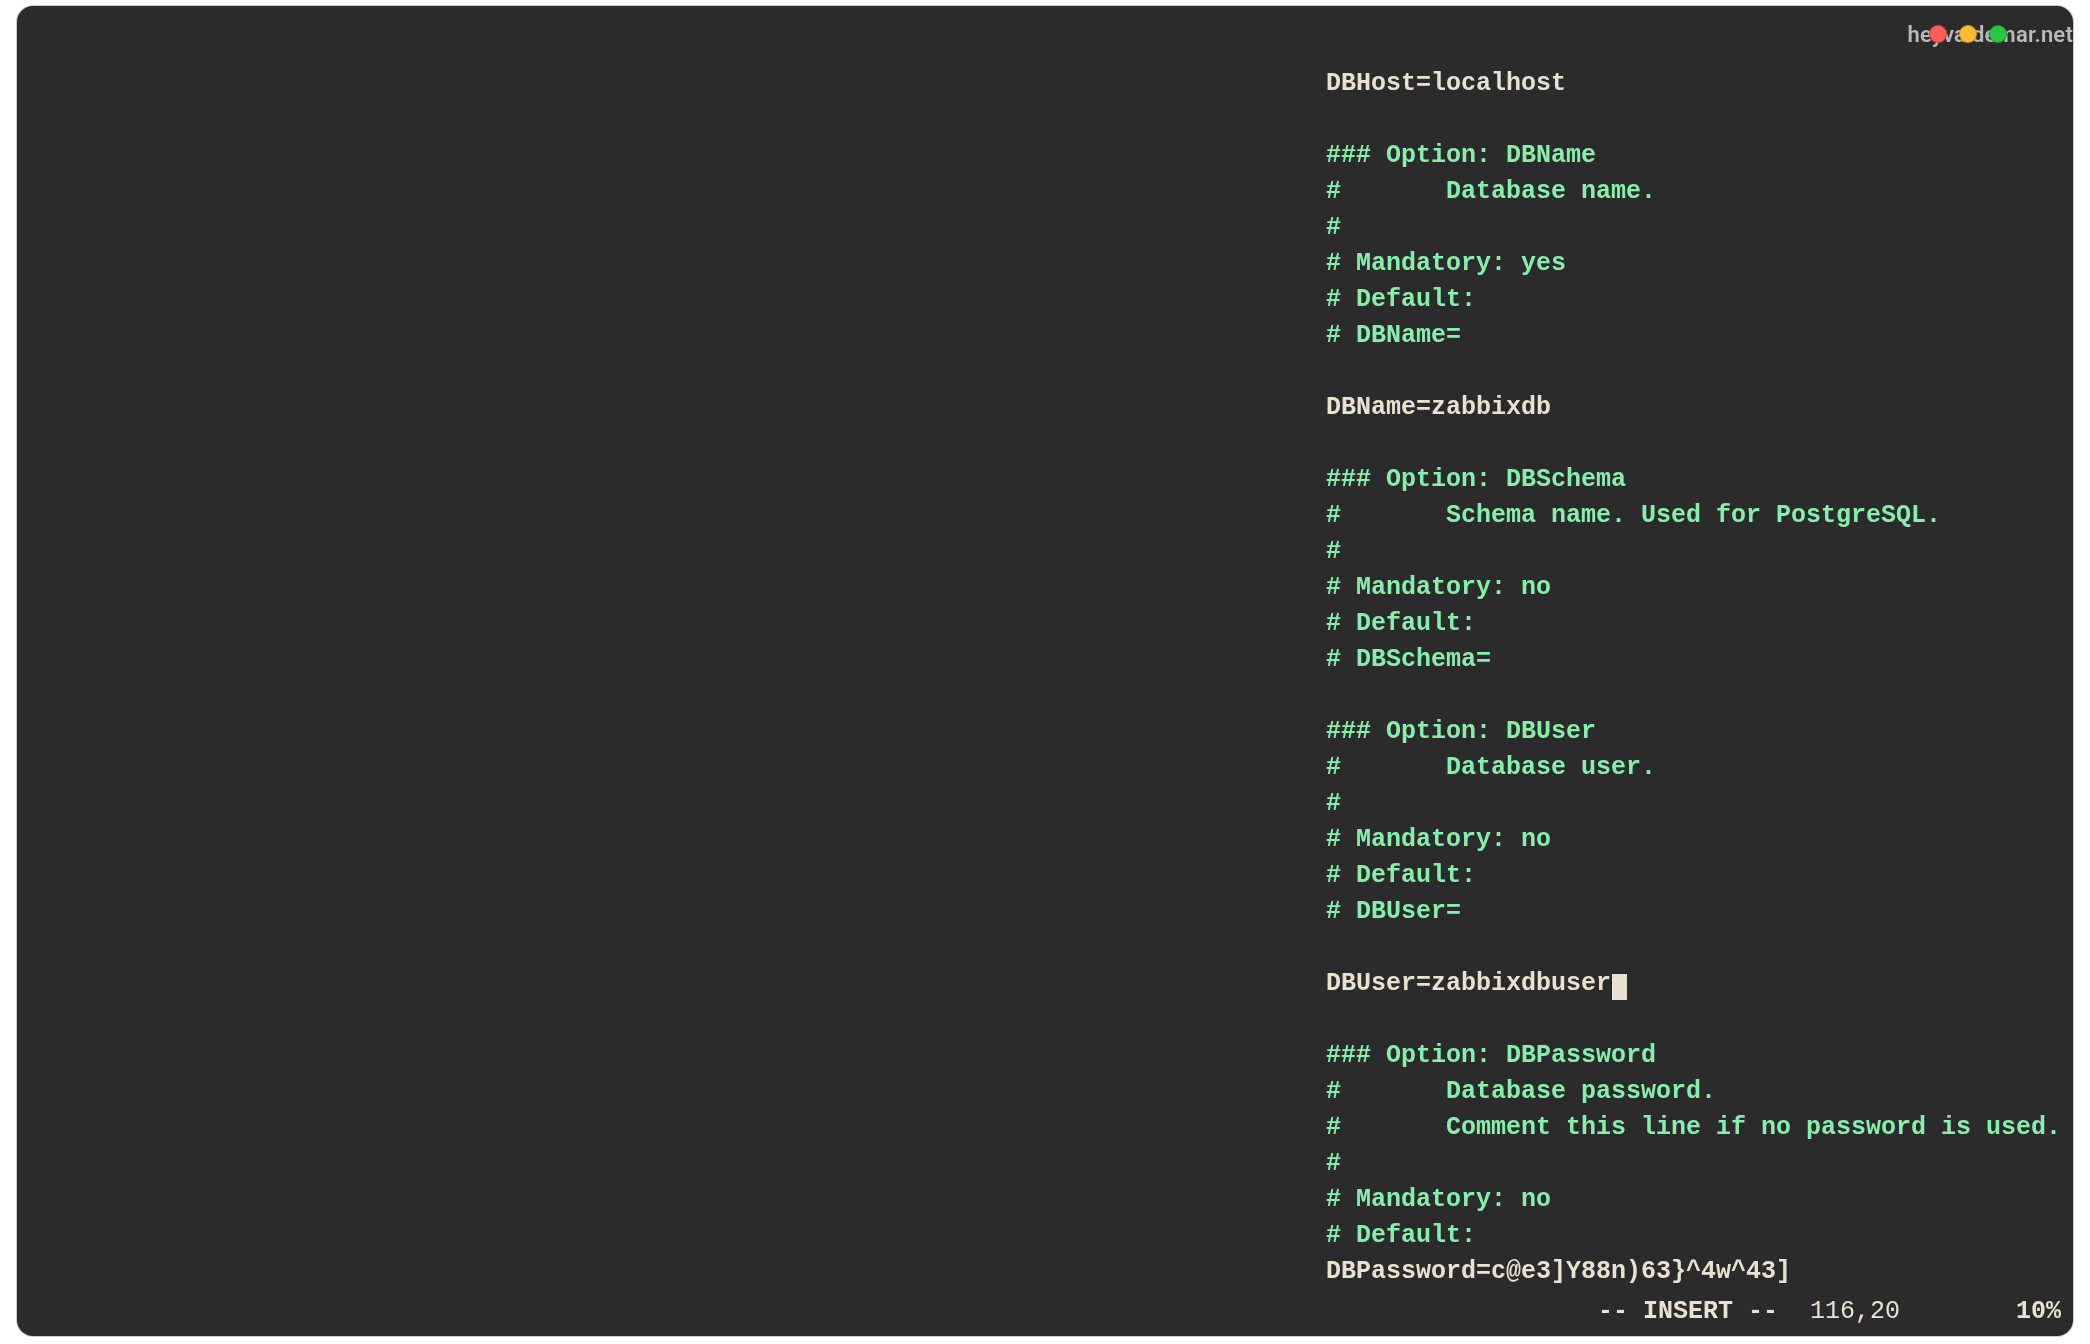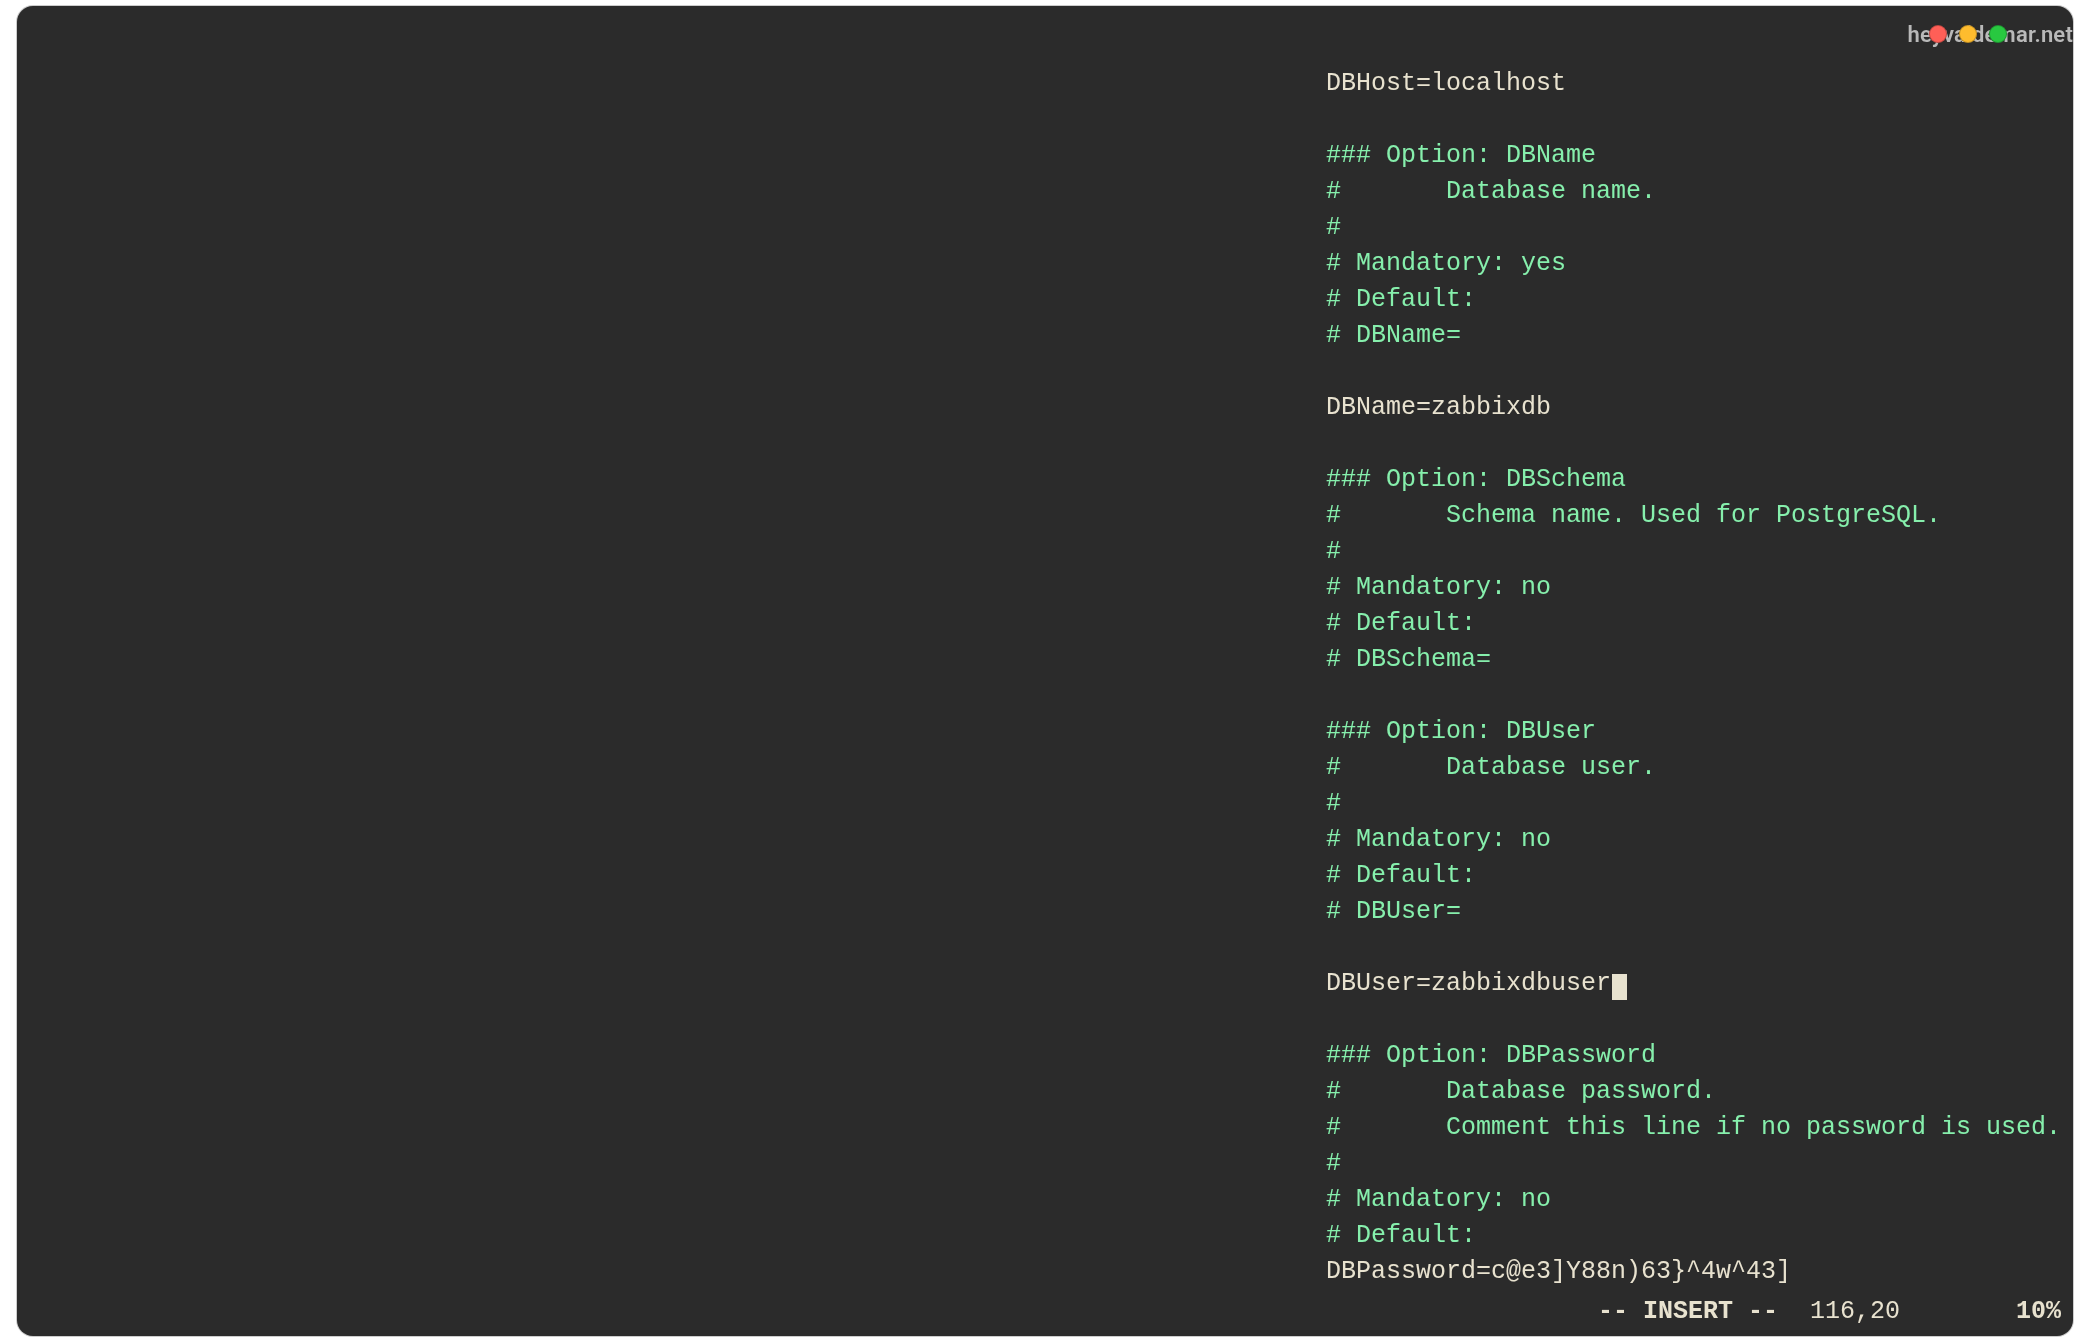--- a/index.html
+++ b/index.html
@@ -59,21 +59,21 @@
   .term {
     flex: 1 1 auto;
     position: relative;
     white-space: pre;
     font-size: 25px;
     line-height: 36px;
     color: #e8e2cf;
     padding: 4px 12px 0 12px;
     overflow: hidden;
   }
-  .line { display:block; height:36px; }
+  .line { display:block; height:36px;font-weight:bold; }
   .comment { color:#86efac; }
   .setting { color:#e8e2cf; }
   .cursor {
     display:inline-block;
     width: 0.62em;
     height: 1.05em;
     vertical-align: text-bottom;
     background:#e8e2cf;
     margin-left:1px;
     transform: translateY(2px);

